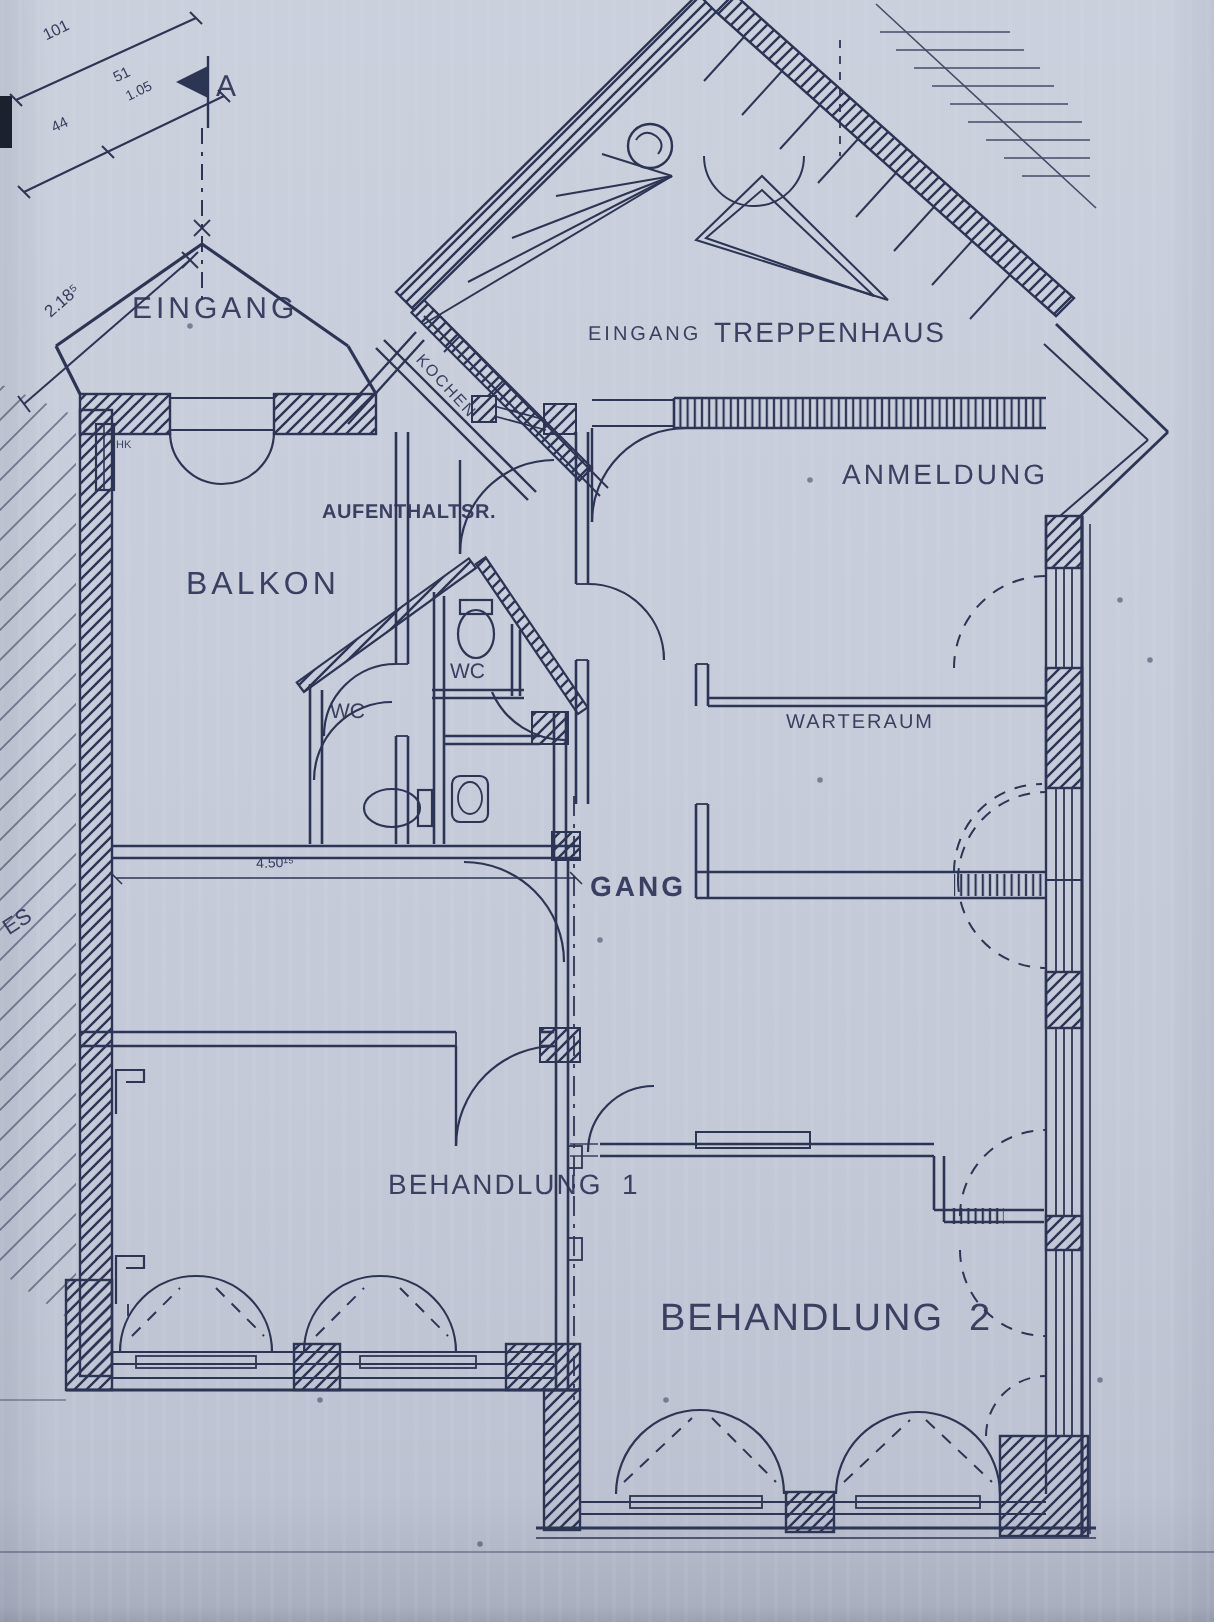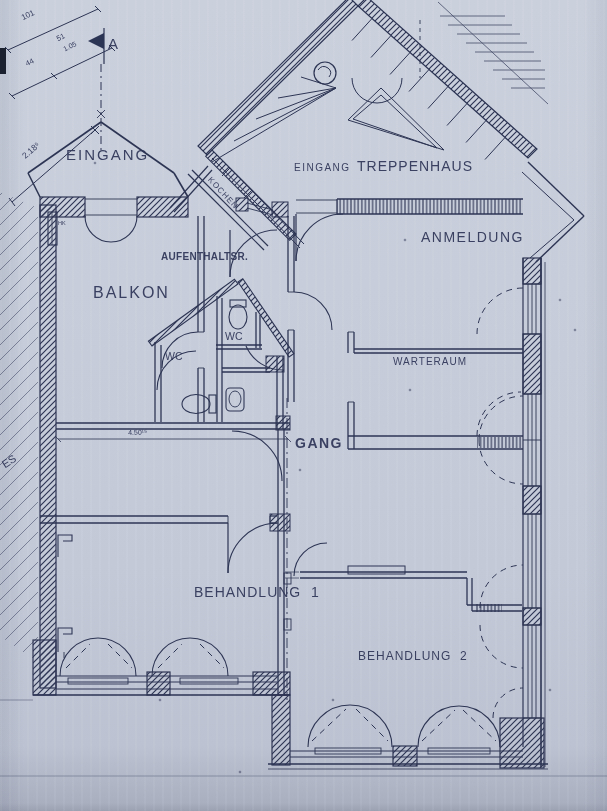--- a/index.html
+++ b/index.html
@@ -357,21 +357,21 @@
 <div class="lbl" style="left:357px;top:159px;font-size:14px;letter-spacing:1px;">TREPPENHAUS</div>
 <div class="lbl" style="left:421px;top:230px;font-size:14px;letter-spacing:1.5px;">ANMELDUNG</div>
 <div class="lbl" style="left:212px;top:176px;font-size:8px;letter-spacing:1px;transform:rotate(47deg);">KOCHEN</div>
 <div class="lbl" style="left:161px;top:252px;font-size:10px;letter-spacing:0.3px;font-weight:bold;">AUFENTHALTSR.</div>
 <div class="lbl" style="left:93px;top:285px;font-size:16px;letter-spacing:2px;">BALKON</div>
 <div class="lbl" style="left:225px;top:331px;font-size:10.5px;">WC</div>
 <div class="lbl" style="left:165px;top:351px;font-size:10.5px;">WC</div>
 <div class="lbl" style="left:393px;top:357px;font-size:10px;letter-spacing:1px;">WARTERAUM</div>
 <div class="lbl" style="left:295px;top:436px;font-size:14px;letter-spacing:1.5px;font-weight:bold;">GANG</div>
 <div class="lbl" style="left:150px;top:585px;font-size:14px;letter-spacing:1px;margin-left:44px;">BEHANDLUNG  1</div>
-<div class="lbl" style="left:358px;top:650px;font-size:12px;letter-spacing:1px;">BEHANDLUNG  2</div>
+<div class="lbl" style="left:330px;top:650px;font-size:19px;letter-spacing:1px;">BEHANDLUNG  2</div>
 
 <div class="lbl" style="left:58px;top:221px;font-size:5.5px;">HK</div>
 <div class="lbl" style="left:0px;top:461px;font-size:11px;transform:rotate(-33deg);">ES</div>
 
 <div class="dim" style="left:20px;top:14px;font-size:8px;transform:rotate(-26deg);">101</div>
 <div class="dim" style="left:55px;top:35px;transform:rotate(-26deg);">51</div>
 <div class="dim" style="left:62px;top:46px;font-size:7px;transform:rotate(-26deg);">1.05</div>
 <div class="dim" style="left:24px;top:60px;transform:rotate(-26deg);">44</div>
 <div class="dim" style="left:20px;top:153px;font-size:8.5px;transform:rotate(-41deg);">2.18⁵</div>
 <div class="dim" style="left:128px;top:429px;font-size:7px;transform:rotate(-2deg);">4.50¹⁵</div>

